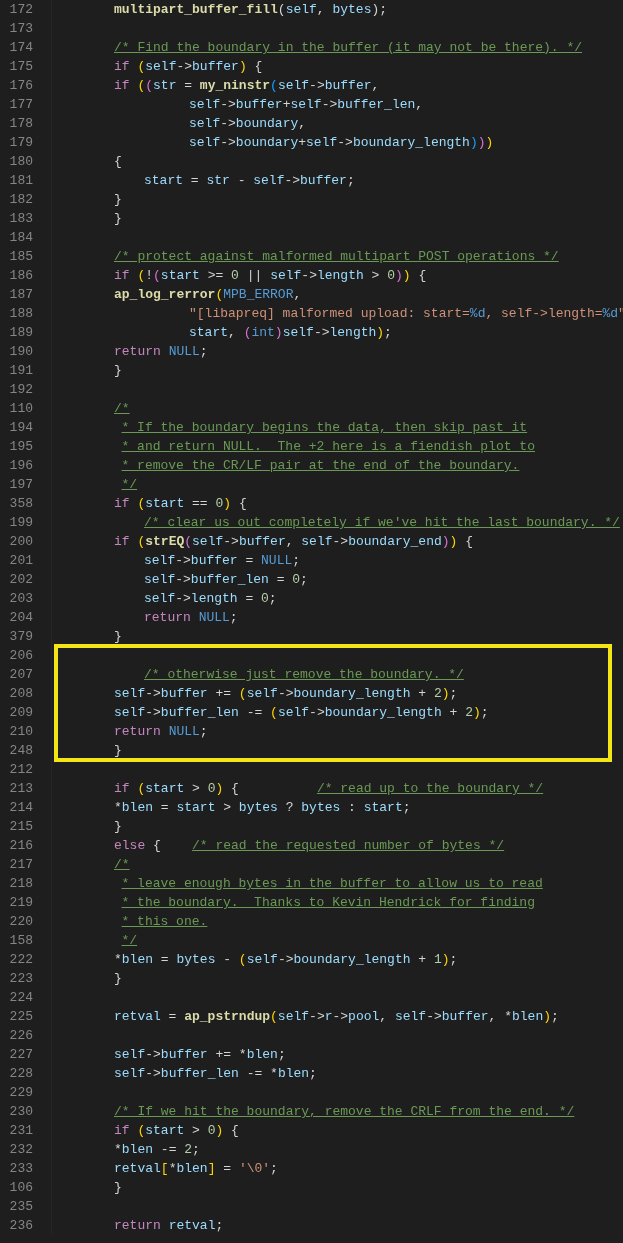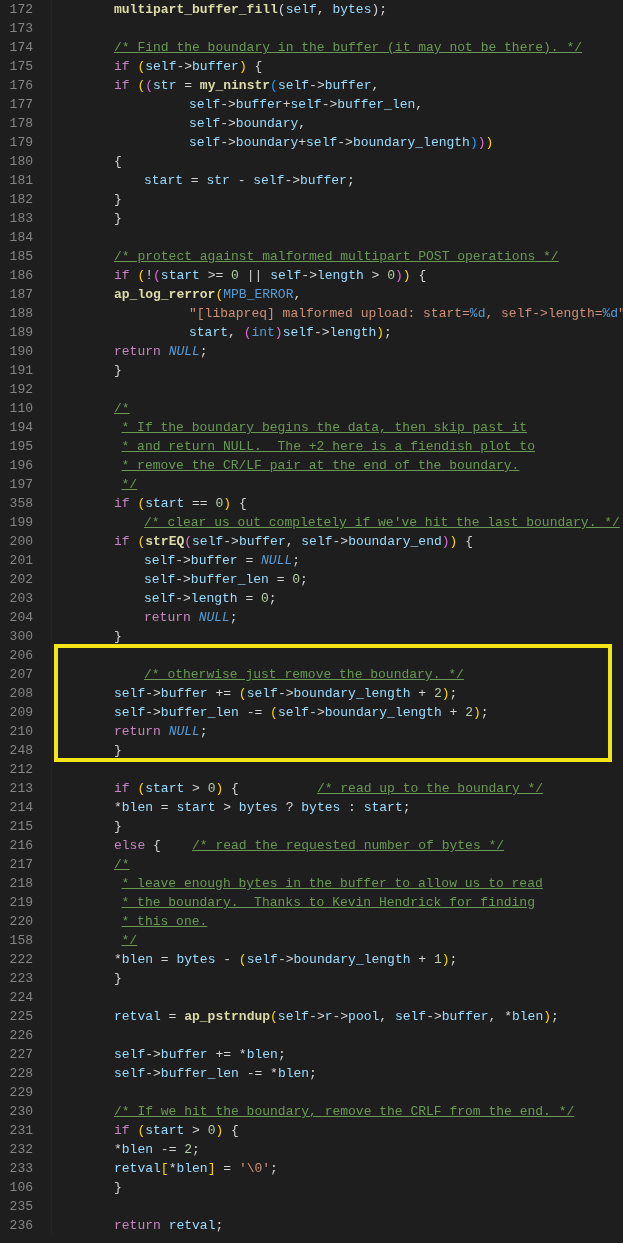--- a/index.html
+++ b/index.html
@@ -51,21 +51,21 @@
   .c-cmt  { color: #6a9955; text-decoration: underline; }
   .c-id   { color: #9cdcfe; }
   .c-num  { color: #b5cea8; }
   .c-str  { color: #ce9178; }
   .c-op   { color: #d4d4d4; }
   .c-mac  { color: #569cd6; }
   .c-punc { color: #d4d4d4; }
   .c-yel  { color: #ffd602; }
   .c-pur  { color: #da70d6; }
   .c-blu  { color: #179fff; }
-  .c-null { color: #569cd6; font-style: italic; }
+  .c-null { color: #569cd6; }
 </style>
 </head>
 <body>
 
 <div class="editor">
   <div class="gutter" id="gutter">
       <div class="ln">172</div>
       <div class="ln">173</div>
       <div class="ln">174</div>
       <div class="ln">175</div>
@@ -91,21 +91,21 @@
       <div class="ln">195</div>
       <div class="ln">196</div>
       <div class="ln">197</div>
       <div class="ln">358</div>
       <div class="ln">199</div>
       <div class="ln">200</div>
       <div class="ln">201</div>
       <div class="ln">202</div>
       <div class="ln">203</div>
       <div class="ln">204</div>
-      <div class="ln">300</div>
+      <div class="ln">379</div>
       <div class="ln">206</div>
       <div class="ln">207</div>
       <div class="ln">208</div>
       <div class="ln">209</div>
       <div class="ln">210</div>
       <div class="ln">248</div>
       <div class="ln">212</div>
       <div class="ln">213</div>
       <div class="ln">214</div>
       <div class="ln">215</div>

